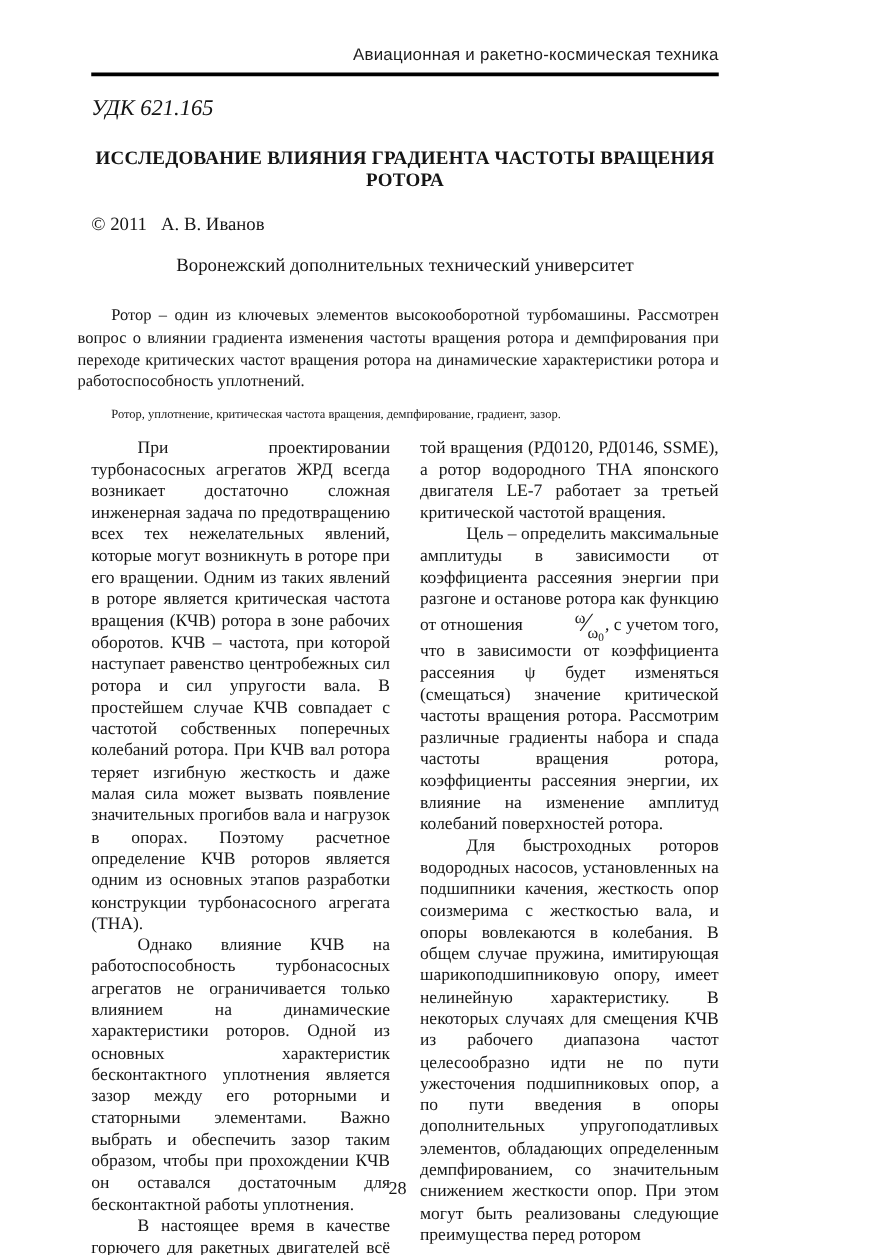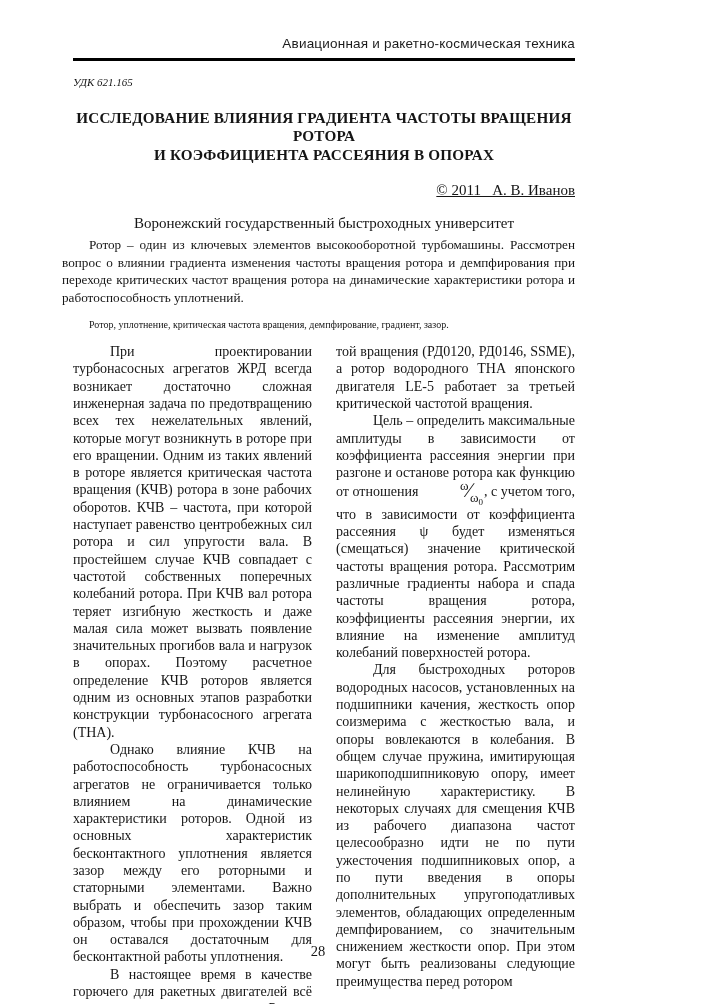--- a/index.html
+++ b/index.html
@@ -28,44 +28,43 @@
     letter-spacing: 0.2px;
   }
   .header-rule {
     height: 2.5px;
     background: #000000;
     margin-top: 7px;
   }
   .udc {
     margin-top: 15px;
     font-style: italic;
-    font-size: 11px;
+    font-size: 18px;
   }
   .title {
     margin: 21px 0 16px 0;
     font-size: 15.2px;
     font-weight: bold;
     text-align: center;
     line-height: 18.8px;
     letter-spacing: 0.2px;
   }
   .copyright {
     margin-top: 17px;
     font-size: 15px;
-    text-align: right;
+    text-align: left;
     white-space: pre;
-    text-decoration: underline;
   }
   .affiliation {
     margin-top: 16px;
     font-size: 15px;
     text-align: center;
   }
   .abstract {
-    margin: 4px 0 0 -11px;
+    margin: 21px 0 0 -11px;
     font-size: 13.2px;
     line-height: 17.8px;
     text-align: justify;
     text-indent: 27px;
   }
   .keywords {
     margin: 12px 0 0 -11px;
     font-size: 10px;
     text-indent: 27px;
   }
@@ -128,39 +127,38 @@
 <div class="page">
   <div class="content">
 
     <div class="running-header">Авиационная и ракетно-космическая техника</div>
     <div class="header-rule"></div>
 
     <div class="udc">УДК 621.165</div>
 
     <h1 class="title">
       <div>ИССЛЕДОВАНИЕ ВЛИЯНИЯ ГРАДИЕНТА ЧАСТОТЫ ВРАЩЕНИЯ РОТОРА</div>
-      <div>И КОЭФФИЦИЕНТА РАССЕЯНИЯ В ОПОРАХ</div>
     </h1>
 
     <div class="copyright">© 2011   А. В. Иванов</div>
 
-    <div class="affiliation">Воронежский государственный быстроходных университет</div>
+    <div class="affiliation">Воронежский дополнительных технический университет</div>
 
     <div class="abstract">Ротор – один из ключевых элементов высокооборотной турбомашины. Рассмотрен вопрос о влиянии градиента изменения частоты вращения ротора и демпфирования при переходе критических частот вращения ротора на динамические характеристики ротора и работоспособность уплотнений.</div>
 
     <div class="keywords">Ротор, уплотнение, критическая частота вращения, демпфирование, градиент, зазор.</div>
 
     <div class="columns">
       <div class="col">
         <p>При проектировании турбонасосных агрегатов ЖРД всегда возникает достаточно сложная инженерная задача по предотвращению всех тех нежелательных явлений, которые могут возникнуть в роторе при его вращении. Одним из таких явлений в роторе является критическая частота вращения (КЧВ) ротора в зоне рабочих оборотов. КЧВ – частота, при которой наступает равенство центробежных сил ротора и сил упругости вала. В простейшем случае КЧВ совпадает с частотой собственных поперечных колебаний ротора. При КЧВ вал ротора теряет изгибную жесткость и даже малая сила может вызвать появление значительных прогибов вала и нагрузок в опорах. Поэтому расчетное определение КЧВ роторов является одним из основных этапов разработки конструкции турбонасосного агрегата (ТНА).</p>
         <p>Однако влияние КЧВ на работоспособность турбонасосных агрегатов не ограничивается только влиянием на динамические характеристики роторов. Одной из основных характеристик бесконтактного уплотнения является зазор между его роторными и статорными элементами. Важно выбрать и обеспечить зазор таким образом, чтобы при прохождении КЧВ он оставался достаточным для бесконтактной работы уплотнения.</p>
         <p>В настоящее время в качестве горючего для ракетных двигателей всё шире используется водород. Роторы многих высоконапорных водородных насосов – высокооборотные сверхкритические, рабочая частота вращения которых расположена за критической частотой вращения, ряд роторов ТНА ЖРД работают за второй критической часто-</p>
       </div>
       <div class="col">
-        <p class="cont">той вращения (РД0120, РД0146, SSME), а ротор водородного ТНА японского двигателя LE-5 работает за третьей критической частотой вращения.</p>
+        <p class="cont">той вращения (РД0120, РД0146, SSME), а ротор водородного ТНА японского двигателя LE-7 работает за третьей критической частотой вращения.</p>
         <p><span>Цель – определить максимальные амплитуды в зависимости от коэффициента рассеяния энергии при разгоне и останове ротора как функцию от отношения</span>
           <span class="frac"><span class="num">ω</span><span class="slash">∕</span><span class="den"><span>ω</span><sub>0</sub></span></span><span>, с учетом того, что в зависимости от коэффициента рассеяния ψ будет изменяться (смещаться) значение критической частоты вращения ротора. Рассмотрим различные градиенты набора и спада частоты вращения ротора, коэффициенты рассеяния энергии, их влияние на изменение амплитуд колебаний поверхностей ротора.</span></p>
         <p>Для быстроходных роторов водородных насосов, установленных на подшипники качения, жесткость опор соизмерима с жесткостью вала, и опоры вовлекаются в колебания. В общем случае пружина, имитирующая шарикоподшипниковую опору, имеет нелинейную характеристику. В некоторых случаях для смещения КЧВ из рабочего диапазона частот целесообразно идти не по пути ужесточения подшипниковых опор, а по пути введения в опоры дополнительных упругоподатливых элементов, обладающих определенным демпфированием, со значительным снижением жесткости опор. При этом могут быть реализованы следующие преимущества перед ротором</p>
       </div>
     </div>
 
   </div>
 
   <div class="page-number">28</div>
 </div>

